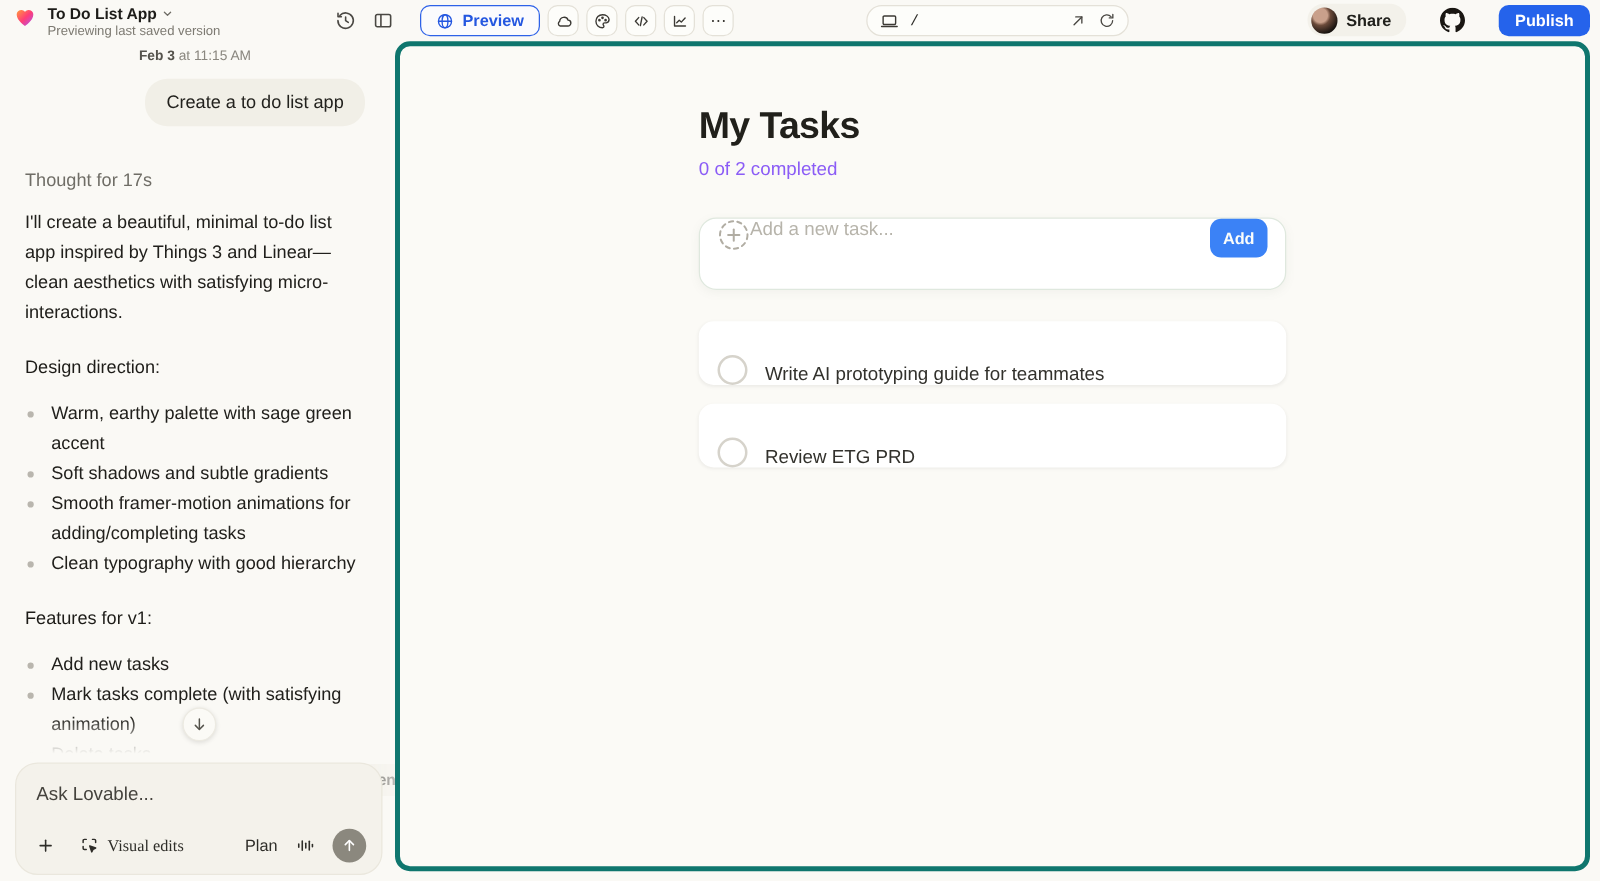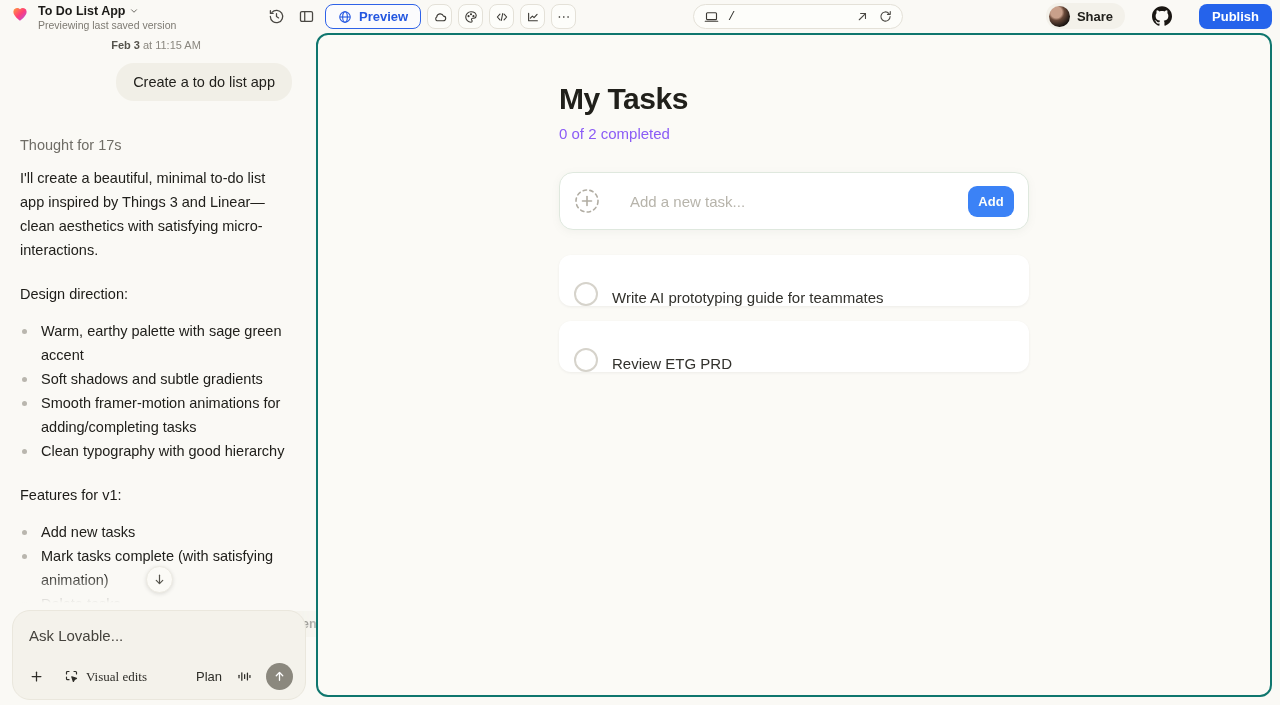--- a/index.html
+++ b/index.html
@@ -17,21 +17,21 @@
 
   .project-info { position:absolute; left:10px; top:4px; display:flex; gap:8px; align-items:flex-start; }
   .project-text { display:flex; flex-direction:column; }
   .project-name-row { display:flex; align-items:center; gap:4px; }
   .project-name { font-size:12.5px; font-weight:bold; color:#1c1b18; }
   .project-status { font-size:10.5px; color:#7d7a72; margin-top:1px; }
 
   .history-group { position:absolute; left:268px; top:8px; display:flex; gap:13px; align-items:center; color:#4a4843; }
   .hg-btn { cursor:pointer; background:none; border:none; color:#4a4843; padding:0; }
 
-  .toolbar { position:absolute; left:325px; top:4px; display:flex; gap:6px; align-items:flex-end; }
+  .toolbar { position:absolute; left:336px; top:4px; display:flex; gap:6px; align-items:flex-end; }
   .preview-btn {
     display:flex; align-items:center; gap:7px; height:25px; padding:0 12px;
     border:1px solid #2e62e8; border-radius:8px; background:#fbfbfd;
     color:#2457e0; font-size:13px; font-weight:bold; cursor:pointer;
     font-family:"Liberation Sans", sans-serif;
   }
   .icon-btn {
     width:25px; height:25px; border:1px solid #e4e1d8; border-radius:8px;
     background:#fdfdfa; display:flex; align-items:center; justify-content:center;
     color:#3c3a35; cursor:pointer; font-size:13px;
@@ -60,21 +60,21 @@
     height:25px; padding:0 13px; background:#2563eb; color:#fff; border:none;
     border-radius:8px; font-size:13px; font-weight:bold; cursor:pointer;
     font-family:"Liberation Sans", sans-serif;
   }
 
   
   .main { display:flex; height:672px; width:100%; }
   .sidebar { width:316px; position:relative; flex:none; }
   .preview-panel {
     flex:1; margin:0 8px 8px 0; background:#FBFAF6;
-    border:2px solid #0f766e; border-radius:12px; position:relative; overflow:hidden;
+    border:4px solid #0f766e; border-radius:12px; position:relative; overflow:hidden;
   }
 
   
   .chat-scroll { position:absolute; top:0; left:0; right:0; height:573px; padding:0 24px 0 20px; overflow:hidden; }
   .timestamp { text-align:center; font-size:11px; margin-top:6px; color:#8a877f; }
   .timestamp .ts-date { color:#55534c; font-weight:bold; }
 
   .bubble-row { display:flex; justify-content:flex-end; margin-top:12px; }
   .user-bubble {
     background:#F1EFE7; border-radius:18px; padding:11px 17px;
@@ -142,21 +142,21 @@
 
   
   .app-col { width:470px; margin:47px auto 0; }
   .app-title { font-size:30px; font-weight:bold; color:#21201b; letter-spacing:-0.5px; }
   .app-subtitle { margin-top:9px; font-size:15px; color:#8b5cf6; }
 
   .add-card {
     margin-top:30px; height:58px; background:#FFFFFF;
     border:1px solid #DFE8DE; border-radius:14px;
     box-shadow:0 2px 8px rgba(110,130,110,0.07);
-    display:flex; align-items:center; padding:0 14px; gap:30px;
+    display:flex; align-items:flex-start; padding:0 14px; gap:0;
   }
   .dashed-plus { color:#b1ada3; flex:none; }
   .add-input {
     flex:1; border:none; outline:none; background:transparent;
     font-size:15px; color:#3a3934; font-family:"Liberation Sans", sans-serif;
   }
   .add-input::placeholder { color:#b7b4ab; opacity:1; }
   .add-btn {
     flex:none; width:46px; height:31px; border:none; border-radius:9px;
     background:#3b82f6; color:#fbfdfb; font-size:13px; font-weight:bold;

